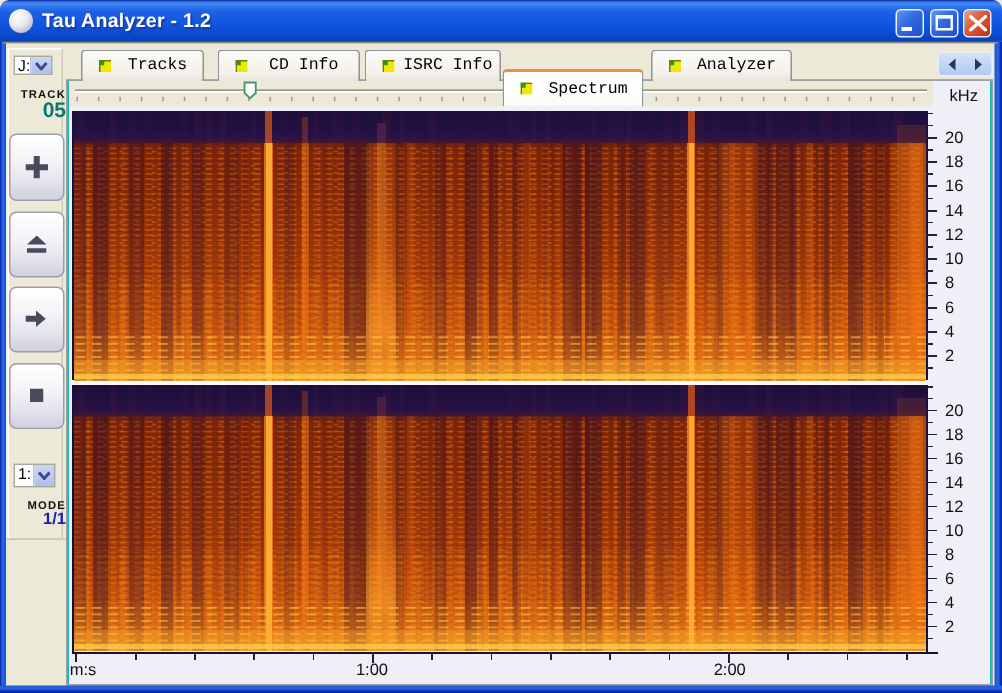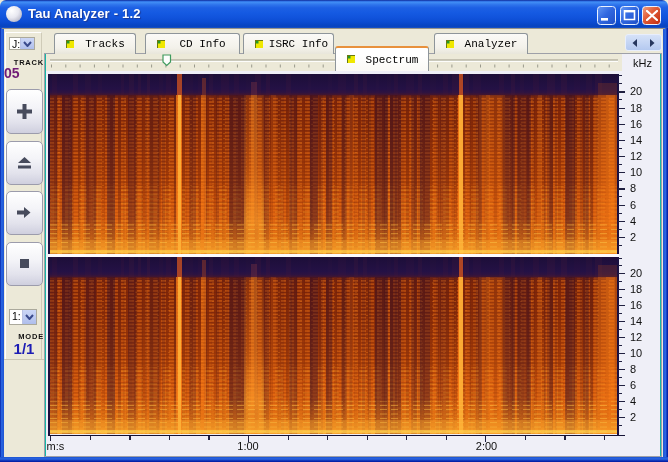--- a/index.html
+++ b/index.html
@@ -21,22 +21,22 @@
 #bmax{left:620px;background:linear-gradient(135deg,#6296F4 0%,#3268E0 45%,#2050C8 100%);}
 #bclose{left:642px;background:linear-gradient(135deg,#F0A080 0%,#E25E3A 40%,#C22D10 100%);}
 #hl{position:absolute;left:2px;right:3px;top:28px;height:1px;background:#98948A;z-index:6;}
 
 #sidebar{position:absolute;left:4px;top:28px;width:40px;bottom:5px;background:#ECE9D8;z-index:4;}
 .combo{position:absolute;background:#fff;border:1px solid #ABA99C;box-sizing:border-box;font-size:10.5px;color:#000;}
 .combo span{position:absolute;left:2px;top:0px;}
 .cbtn{position:absolute;right:0;top:0;bottom:0;width:13px;background:linear-gradient(180deg,#CBD6F6,#BCC9F0 60%,#AFBEEC);
  border-left:1px solid #B9C2E4;display:flex;align-items:center;justify-content:center;}
 .sbtxt{position:absolute;left:0;width:40px;text-align:right;font-size:7.5px;font-weight:bold;color:#111;letter-spacing:0.8px;}
-.sbnum{position:absolute;left:0;width:40px;text-align:left;font-size:14px;font-weight:bold;color:#701a75;}
-.sbnum2{position:absolute;left:0;width:40px;text-align:center;font-size:15px;font-weight:bold;color:#1C1CB4;}
+.sbnum{position:absolute;left:0;width:40px;text-align:right;font-size:14px;font-weight:bold;color:#0f766e;}
+.sbnum2{position:absolute;left:0;width:40px;text-align:right;font-size:11px;font-weight:bold;color:#1C1CB4;}
 .sbut{position:absolute;left:1.5px;width:37px;height:44.5px;border:1px solid #9C9CAC;border-radius:5px;
  box-sizing:border-box;background:linear-gradient(180deg,#FFFFFF 0%,#F4F4F8 40%,#E2E2EC 75%,#CFCFDE 100%);
  display:flex;align-items:center;justify-content:center;}
 #sbline{position:absolute;left:0;top:331px;width:40px;height:1px;background:#CBC7B4;}
 #sbpanel{position:absolute;left:0.5px;top:4px;width:37.5px;height:328px;border:1px solid #CFCBB8;
  border-top-color:#FFFFFF;border-left-color:#FFFFFF;box-sizing:border-box;}
 
 #page{position:absolute;left:44px;top:53px;width:616px;height:402px;border:1px solid #9EA0A8;
  box-sizing:content-box;background:#14b8a6;z-index:1;}
 #chart{position:absolute;left:1px;top:0px;}

